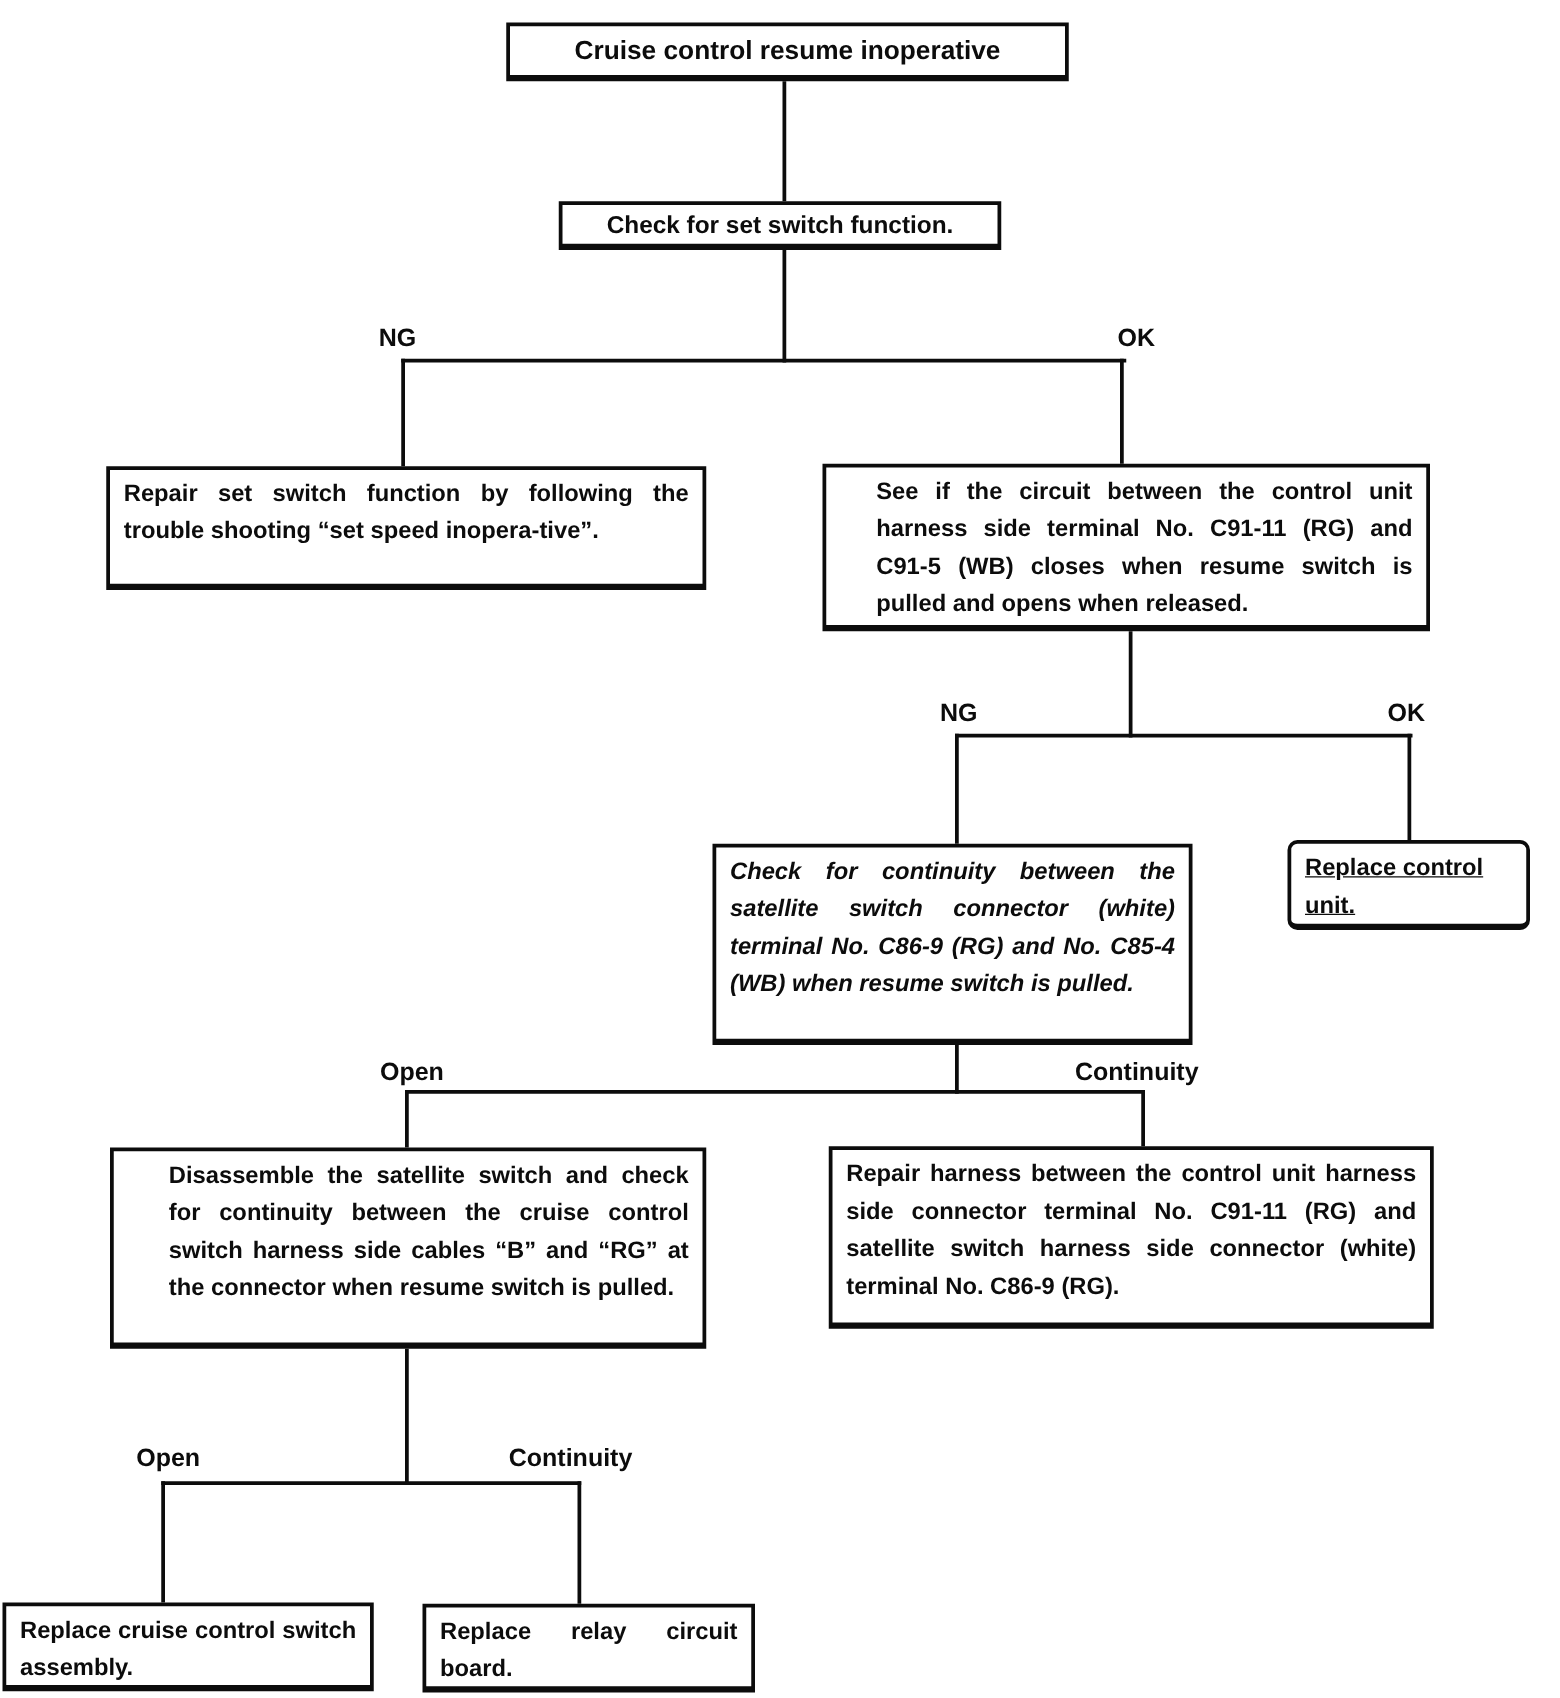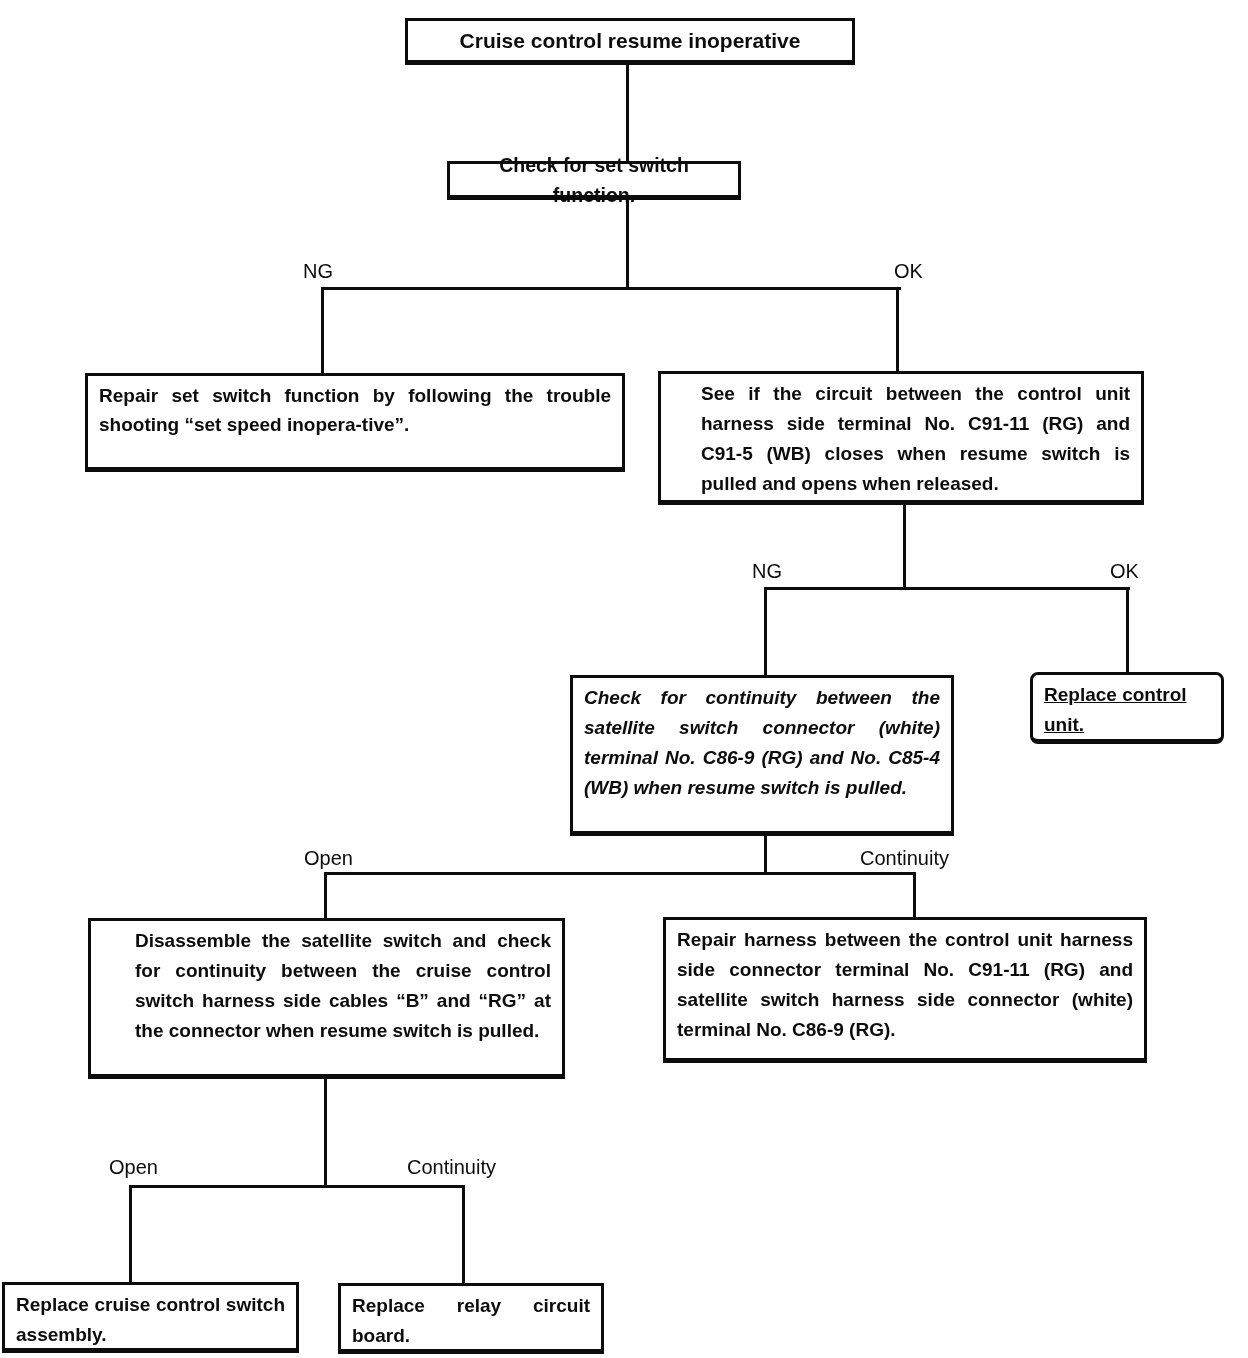--- a/index.html
+++ b/index.html
@@ -21,33 +21,33 @@
     line-height:30px;
     padding:5px 11px;
     text-align:justify;
     color:#0c0c0c;
   }
   .node.center{
     display:flex;align-items:center;justify-content:center;
     text-align:center;padding:2px 8px;
   }
   .b0{left:405px;top:5px;width:450px;height:47px;font-size:21px;margin-top:13px;}
-  .b1{left:447px;top:161px;width:294px;height:39px;font-size:19.5px;}
-  .b2{left:85px;top:373px;width:540px;height:99px;line-height:29px;}
+  .b1{left:447px;top:161px;width:354px;height:39px;font-size:19.5px;}
+  .b2{left:85px;top:373px;width:480px;height:99px;line-height:29px;}
   .b3{left:658px;top:371px;width:486px;height:134px;padding-left:40px;}
   .b4{left:570px;top:675px;width:384px;height:161px;font-style:italic;}
   .b5{left:1030px;top:672px;width:194px;height:72px;border-radius:8px;text-align:left;text-decoration:underline;}
   .b6{left:88px;top:918px;width:477px;height:161px;padding-left:44px;}
   .b7{left:663px;top:917px;width:484px;height:146px;}
   .b8{left:2px;top:1282px;width:297px;height:71px;}
   .b9{left:338px;top:1283px;width:266px;height:71px;}
   .ln{position:absolute;background:#0c0c0c;}
   .lbl{
     position:absolute;
-    font-weight:normal;font-size:20px;line-height:24px;
+    font-weight:bold;font-size:20px;line-height:24px;
     color:#0c0c0c;white-space:nowrap;
   }
 </style>
 </head>
 <body>
 
 <div id="canvas">
 
   <div class="ln" style="left:626px;top:50px;width:3px;height:113px;"></div>
   <div class="ln" style="left:626px;top:198px;width:3px;height:92px;"></div>

